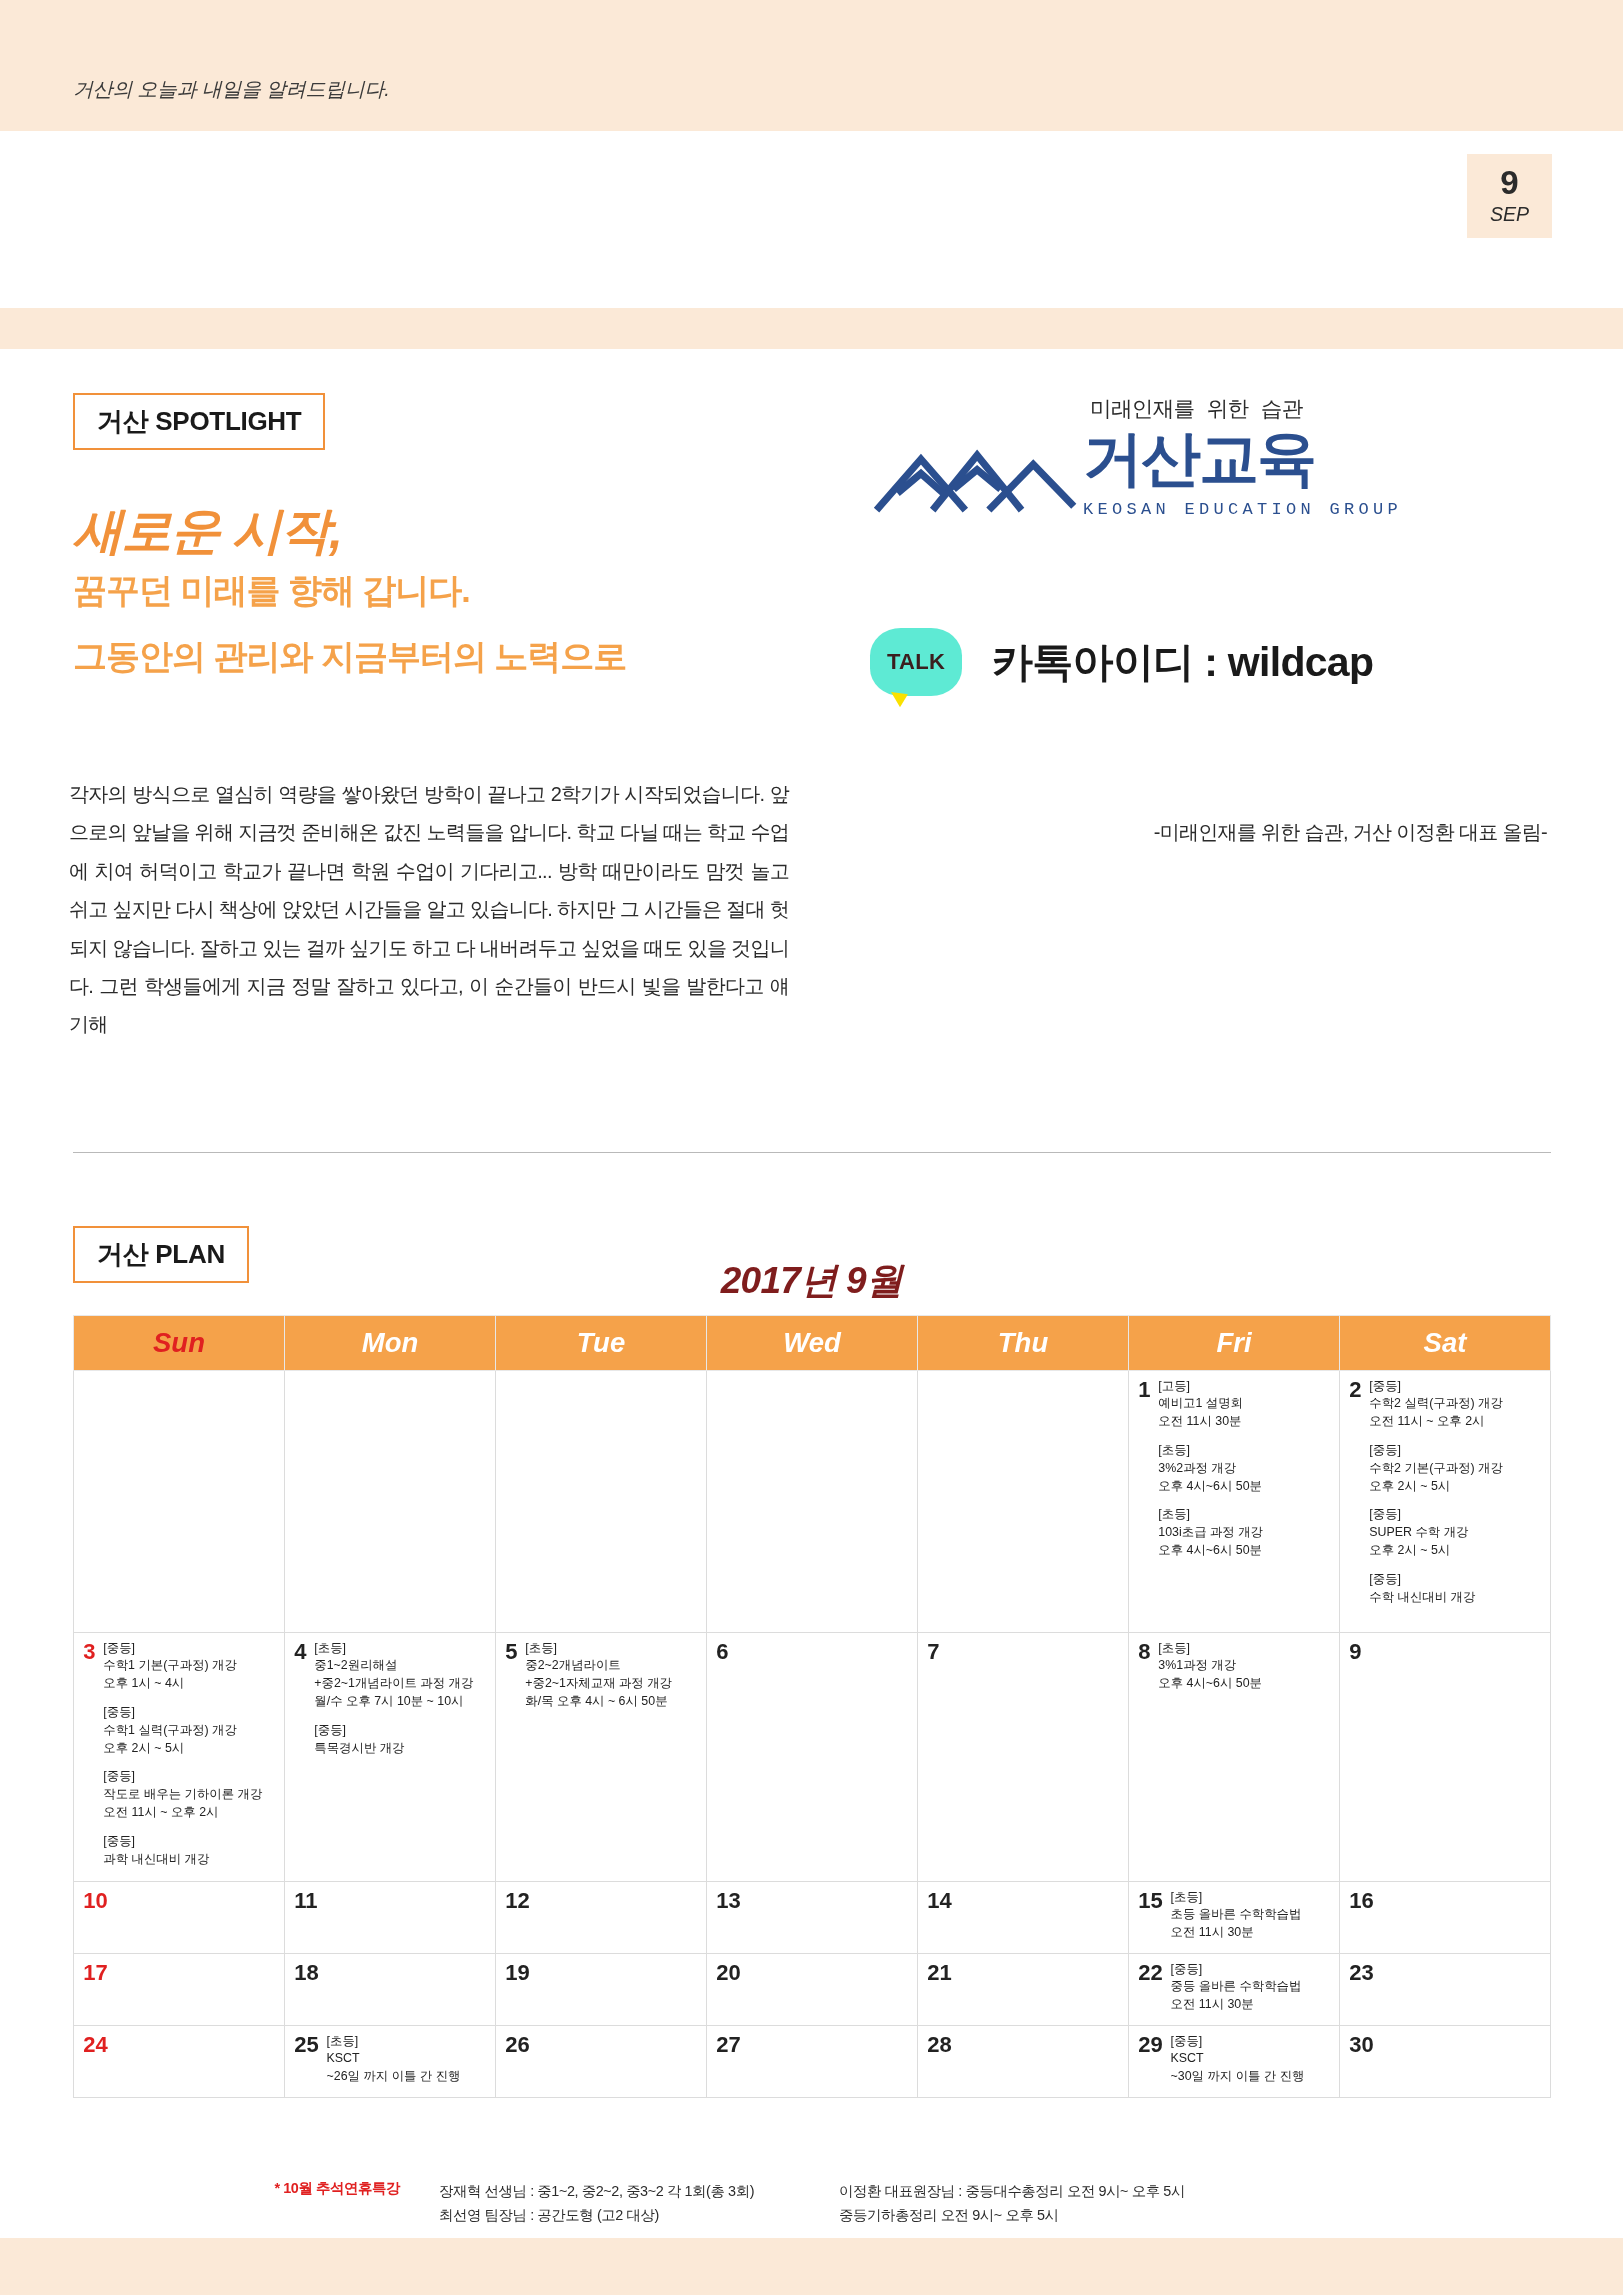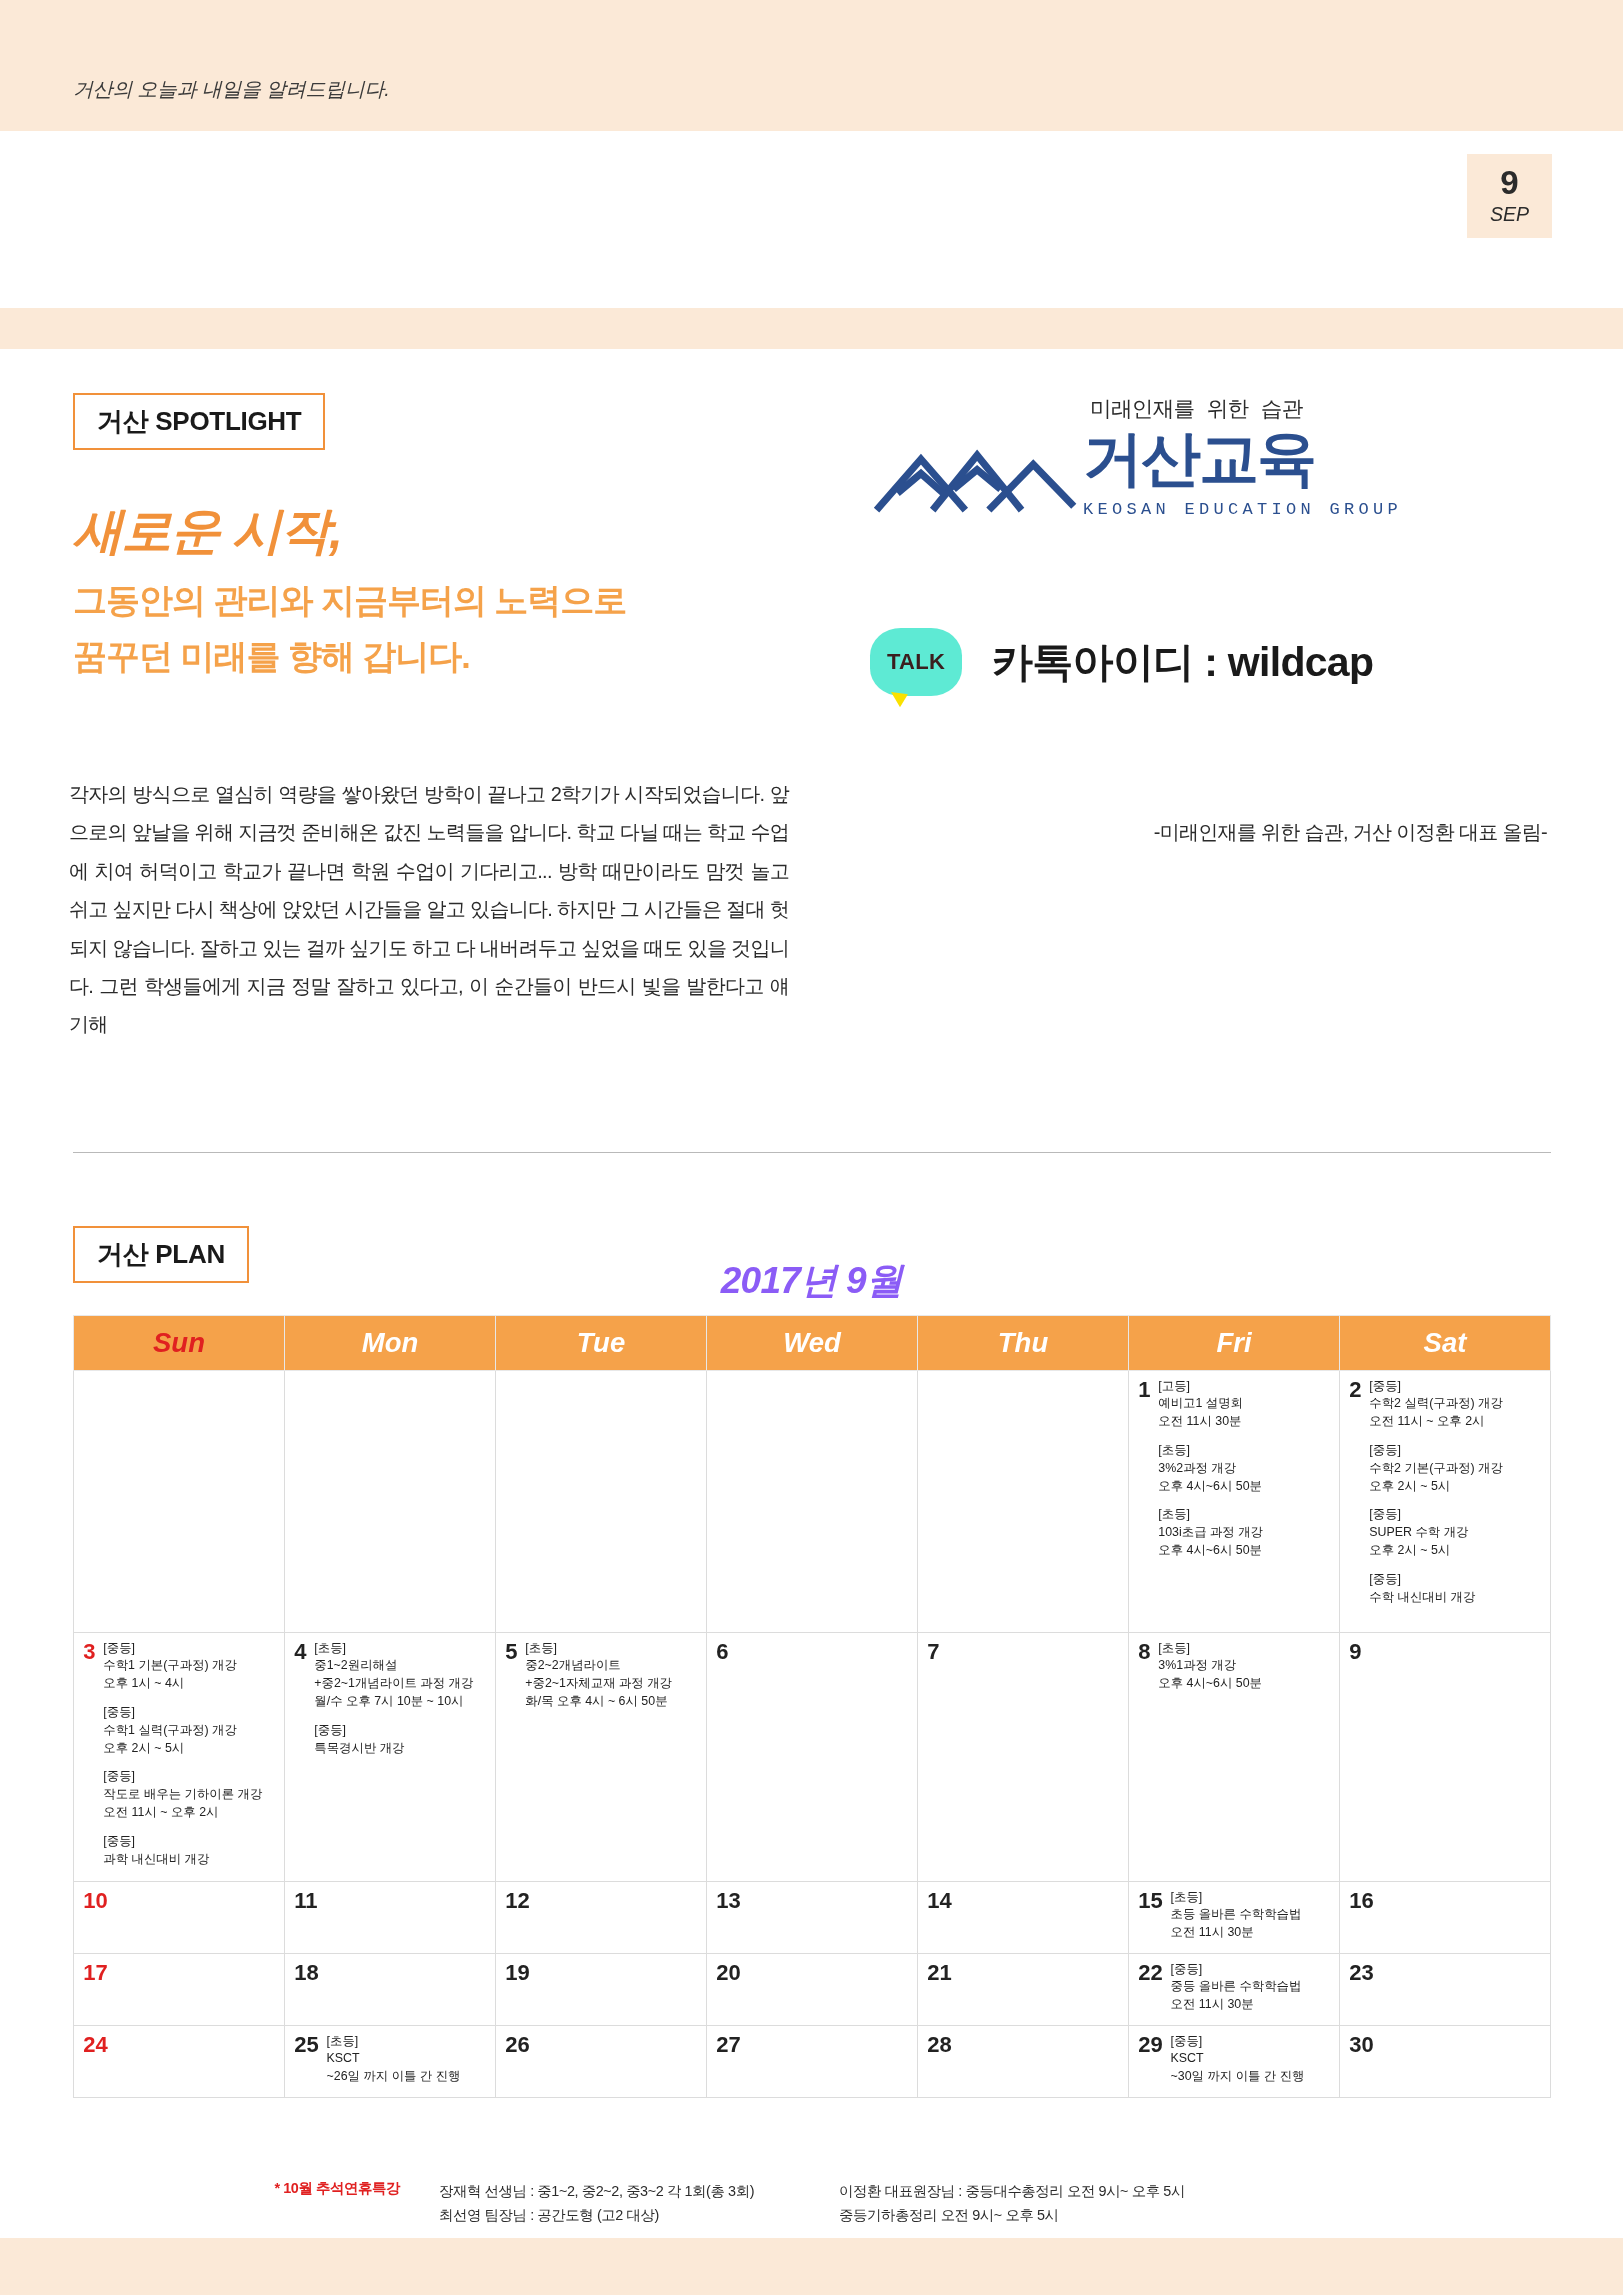--- a/index.html
+++ b/index.html
@@ -77,21 +77,21 @@
   .kakao-bubble span { font-size:22px; font-weight:bold; color:#3b1e1e; letter-spacing:0.3px; }
   .kakao-id { font-size:41px; font-weight:bold; color:#1a1a1a; margin-left:30px; letter-spacing:-0.7px; }
 
   
   .body-cols { position:absolute; left:69px; top:775px; width:1478px; display:flex; gap:38px; }
   .col { width:720px; font-size:20px; line-height:1.92; color:#2b2b2b; letter-spacing:-0.7px; text-align:justify; }
   .sign { text-align:right; margin-top:38px; font-size:20px; color:#2b2b2b; letter-spacing:-0.7px; }
   .rule { position:absolute; left:73px; top:1152px; width:1478px; height:1.3px; background:#b9b9b9; }
 
   
-  .plan-title { position:absolute; left:0; top:1256px; width:1623px; text-align:center; font-size:37px; font-weight:bold; font-style:italic; color:#8b5cf6; letter-spacing:-0.7px; }
+  .plan-title { position:absolute; left:0; top:1256px; width:1623px; text-align:center; font-size:37px; font-weight:bold; font-style:italic; color:#7f1d1d; letter-spacing:-0.7px; }
 
   table.cal { position:absolute; left:73px; top:1315px; width:1478px; border-collapse:collapse; table-layout:fixed; }
   table.cal th {
     background:#f5a24a; color:#fff; font-size:27.5px; font-weight:bold; font-style:italic;
     height:55px; border:0.7px solid #e8e8e8; letter-spacing:0px;
   }
   table.cal th.sun { color:#e02020; }
   table.cal td {
     border:0.7px solid #dcdcdc; vertical-align:top; padding:6.5px 7.9px 9.2px 9.2px;
     height:79px; background:#fff;
@@ -125,22 +125,22 @@
   <div class="month-box">
     <div class="month-num">9</div>
     <div class="month-txt">SEP</div>
   </div>
   <div class="band2"></div>
 
   <div class="tag" style="left:73px; top:393px;">거산 SPOTLIGHT</div>
 
   <div class="headline">
     <div class="hl1">새로운 시작,</div>
+    <div class="hl2" style="margin-top:6.5px;">꿈꾸던 미래를 향해 갑니다.</div>
     <div class="hl2">그동안의 관리와 지금부터의 노력으로</div>
-    <div class="hl2" style="margin-top:6.5px;">꿈꾸던 미래를 향해 갑니다.</div>
   </div>
 
   <div class="logo-area">
     <div class="logo-sub">미래인재를 위한 습관</div>
     <div class="logo-row">
       <span class="logo-mark">
         <svg width="209" height="85" viewBox="0 0 320 130">
           <g fill="none" stroke="#2b4f8f" stroke-width="11">
             <path d="M10 118 L78 40 L146 118"></path>
             <path d="M96 118 L164 34 L232 118"></path>

